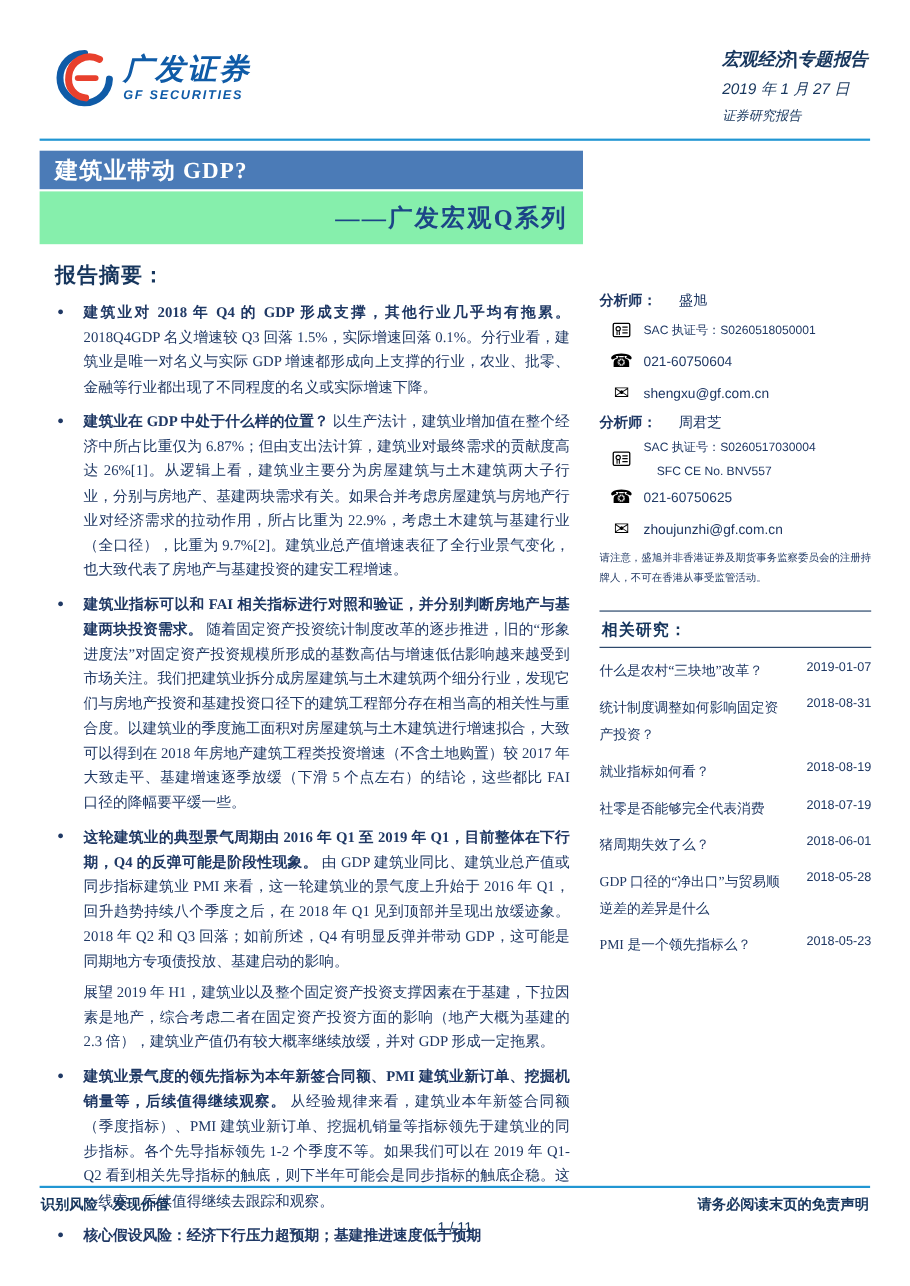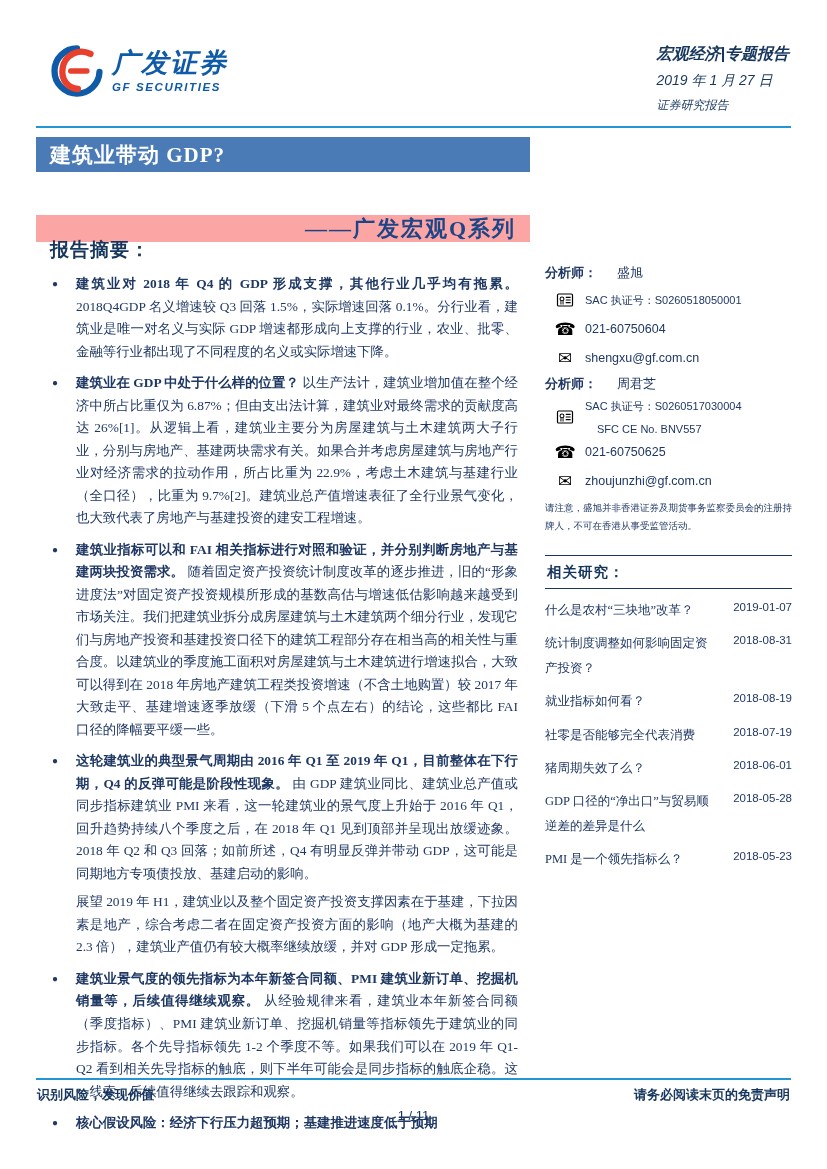--- a/index.html
+++ b/index.html
@@ -17,23 +17,23 @@
   .header-meta{text-align:left;font-family:"Liberation Sans",sans-serif;color:#17365d;}
   .meta-category{font-size:16px;font-weight:bold;}
   .meta-date{font-size:14px;margin-top:7px;}
   .meta-doctype{font-size:12px;margin-top:7px;}
   .header-rule{position:absolute;top:126px;left:36px;width:755px;height:2px;background:#2196d3;}
 
   
   .title-bar{position:absolute;left:36px;top:137px;width:494px;height:35px;background:#4b7bb7;
              display:flex;align-items:center;padding-left:14px;box-sizing:border-box;text-align:center;}
   .title-bar span{color:#ffffff;font-weight:bold;font-size:21px;letter-spacing:1px;}
-  .subtitle-bar{position:absolute;left:36px;top:174px;width:494px;height:27px;background:#fca5a5;
+  .subtitle-bar{position:absolute;left:36px;top:174px;width:494px;height:48px;background:#86efac;
                 display:flex;align-items:center;justify-content:flex-end;
-                padding-right:14px;box-sizing:border-box;margin-top:41px;}
+                padding-right:14px;box-sizing:border-box;}
   .subtitle-bar span{color:#1c4587;font-weight:bold;font-size:22px;letter-spacing:2px;}
 
   
   .summary{position:absolute;left:50px;top:237px;width:468px;}
   .summary h2{margin:0 0 10px 0;font-size:19px;font-weight:bold;color:#17365d;letter-spacing:1px;}
   .summary ul{list-style:none;margin:0;padding:0;}
   .summary li{position:relative;padding-left:26px;margin-bottom:9px;
               font-size:13.4px;line-height:1.68;text-align:justify;}
   .summary li .dot{position:absolute;left:2px;top:3px;font-size:10px;color:#1f3864;}
   .summary .lead{font-weight:bold;}

